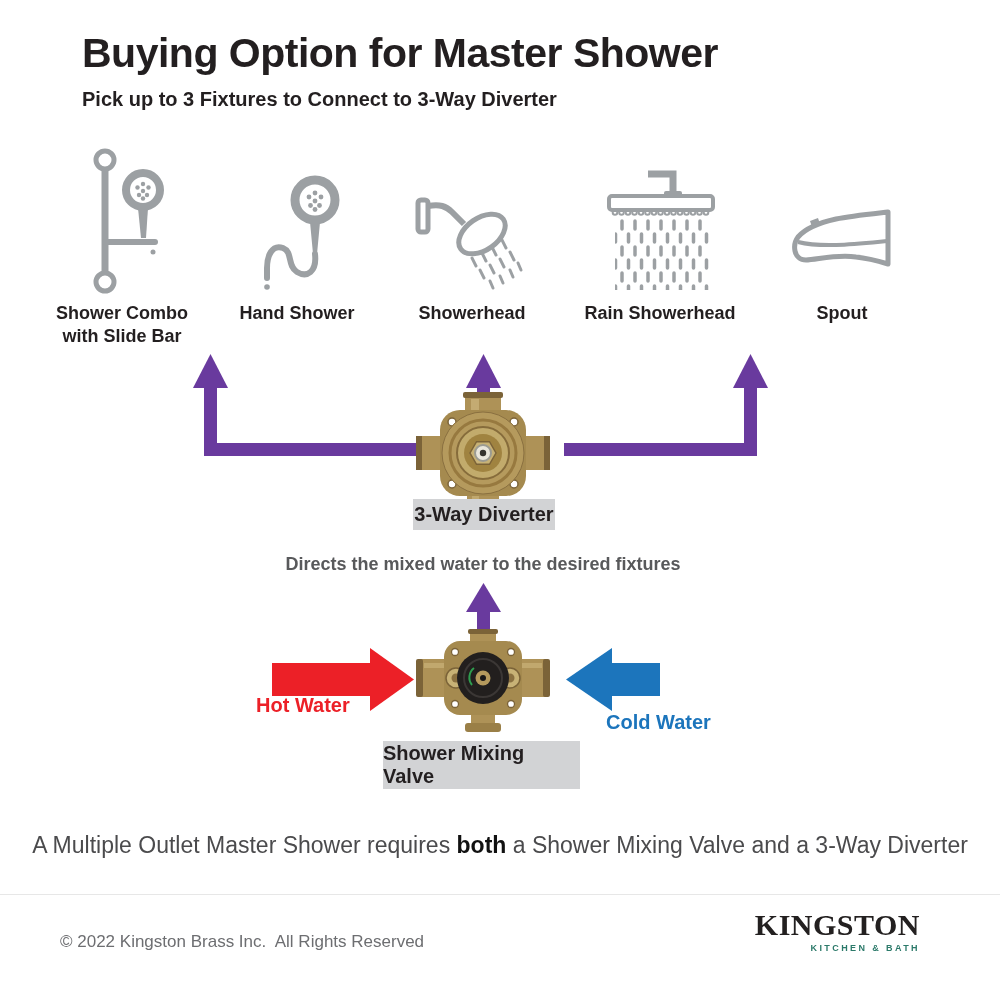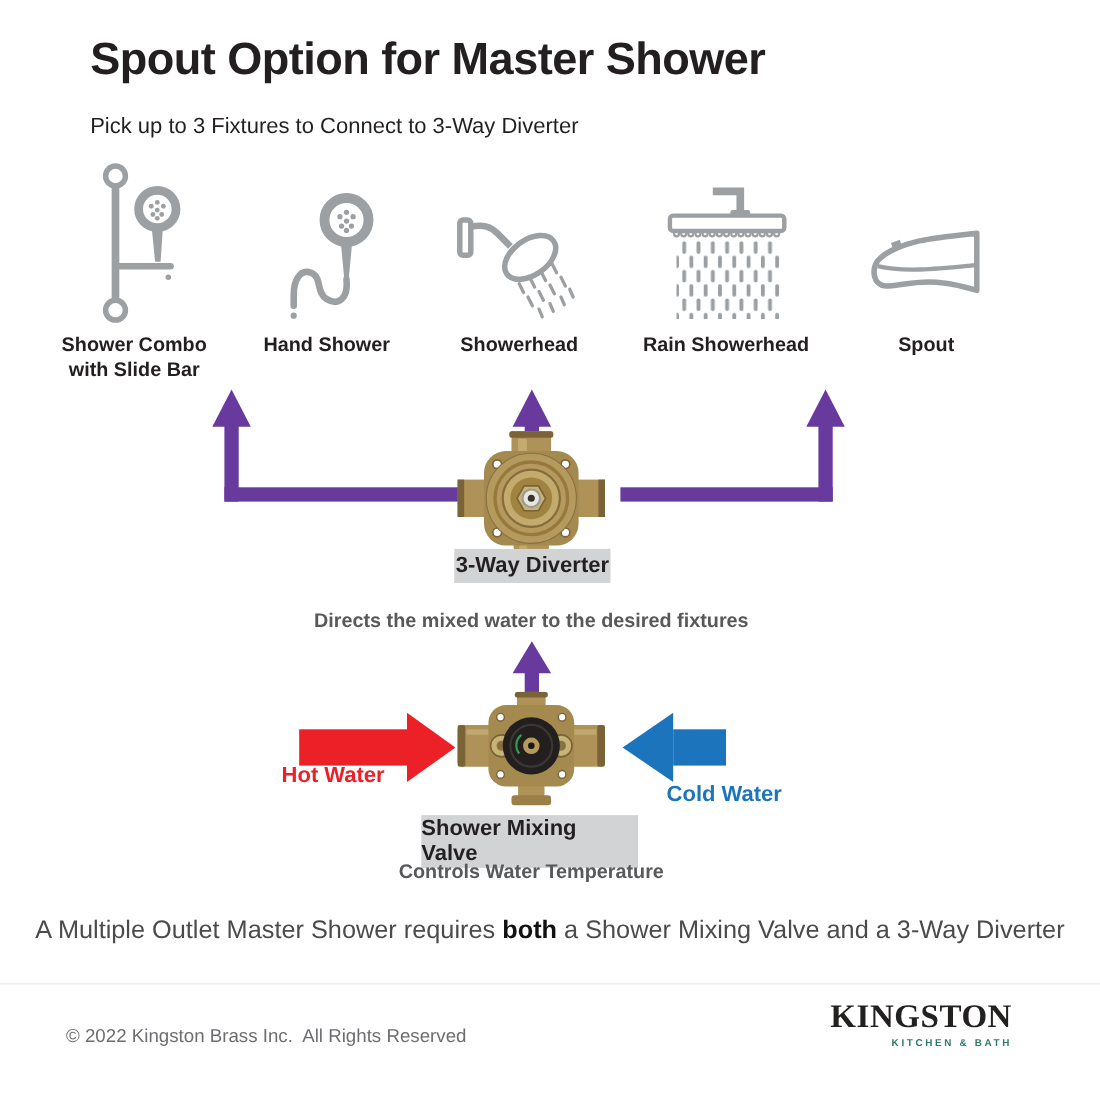--- a/index.html
+++ b/index.html
@@ -1,41 +1,41 @@
 <!DOCTYPE html>
 <html><head>
 <meta charset="utf-8">
 <style>
   html,body{margin:0;padding:0;background:#fff;}
   .canvas{position:relative;width:1000px;height:1000px;background:#ffffff;
           font-family:"Liberation Sans",sans-serif;color:#231F20;overflow:hidden;}
   .abs{position:absolute;}
   .title{left:82px;top:30px;font-size:41px;font-weight:700;letter-spacing:-0.5px;}
-  .subtitle{left:82px;top:88px;font-size:20px;font-weight:400;margin-top:16px;}
+  .subtitle{left:82px;top:88px;font-size:20px;font-weight:700;}
   .fixture-label{top:302px;font-size:18px;font-weight:700;text-align:center;line-height:1.25;}
   .lbl-box{background:#D2D3D5;display:flex;align-items:center;justify-content:center;
            font-size:20px;font-weight:700;color:#231F20;}
   .desc{font-size:18px;font-weight:700;color:#58595B;text-align:center;}
   .hot{color:#EC2027;font-size:20px;font-weight:700;}
   .cold{color:#1C75BC;font-size:20px;font-weight:700;}
   .note{left:0;top:832px;width:1000px;text-align:center;font-size:23px;color:#4B4B4D;}
   .note b{color:#111111;font-weight:700;}
   .divider{left:0;top:894px;width:1000px;height:1px;background:#E7E7E7;}
   .copyright{left:60px;top:932px;font-size:17px;color:#6D6E71;white-space:pre;}
   .brand{left:748px;top:910px;width:172px;text-align:right;}
   .brand-name{font-family:"Liberation Serif",serif;font-weight:700;font-size:30px;color:#232020;letter-spacing:0.5px;line-height:1;}
   .brand-tag{font-size:9px;font-weight:700;color:#2C7A6A;letter-spacing:2.4px;margin-top:3px;}
   svg{display:block;}
 </style>
 </head>
 <body>
 
 <div class="canvas">
 
-  <div class="abs title">Spout Option for Master Shower</div>
+  <div class="abs title">Buying Option for Master Shower</div>
   <div class="abs subtitle">Pick up to 3 Fixtures to Connect to 3-Way Diverter</div>
 
   <div class="abs" style="left:75px;top:146px;">
     <svg width="110" height="150" viewBox="0 0 110 150" fill="none" stroke="#9CA0A3">
       <line x1="30" y1="20" x2="30" y2="130" stroke-width="7"></line>
       <circle cx="30" cy="14" r="9" stroke-width="5" fill="#fff"></circle>
       <circle cx="30" cy="136" r="9" stroke-width="5" fill="#fff"></circle>
       <line x1="30" y1="96" x2="80" y2="96" stroke-width="6" stroke-linecap="round"></line>
       <circle cx="78" cy="106" r="2.5" fill="#9CA0A3" stroke="none"></circle>
       <polygon points="63,62 73,62 71,92 66,92" fill="#9CA0A3" stroke="none"></polygon>
@@ -222,21 +222,20 @@
       <path d="M58,58 A12,12 0 0 1 60,41" fill="none" stroke="#2F9E4F" stroke-width="2"></path>
       <circle cx="69" cy="51" r="7.5" fill="#B59A5D"></circle>
       <circle cx="69" cy="51" r="3" fill="#1A1817"></circle>
     </svg>
   </div>
 
   <div class="abs hot" style="left:256px;top:694px;">Hot Water</div>
   <div class="abs cold" style="left:606px;top:711px;">Cold Water</div>
 
   <div class="abs lbl-box" style="left:383px;top:741px;width:197px;height:48px;">Shower Mixing Valve</div>
-  <div class="abs desc" style="left:283px;top:782px;width:400px;">Controls Water Temperature</div>
 
   <div class="abs note">
     <span>A Multiple Outlet Master Shower requires</span>
     <b>both</b>
     <span>a Shower Mixing Valve and a 3-Way Diverter</span>
   </div>
 
   <div class="abs divider"></div>
 
   <div class="abs copyright">© 2022 Kingston Brass Inc.  All Rights Reserved</div>

